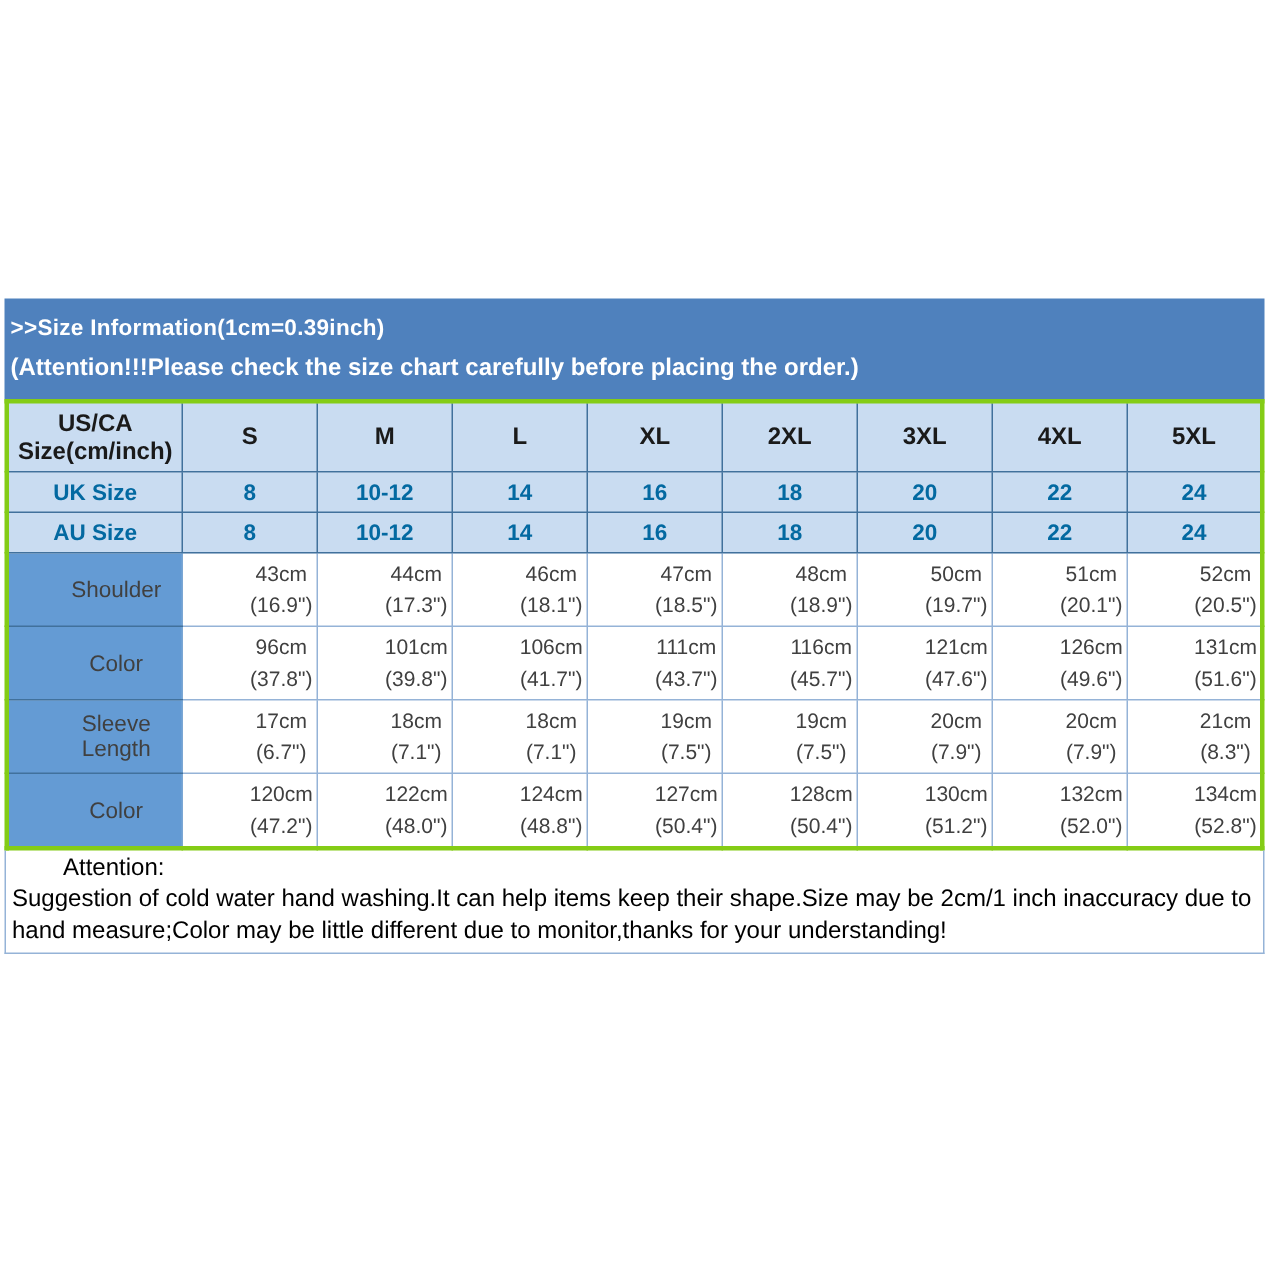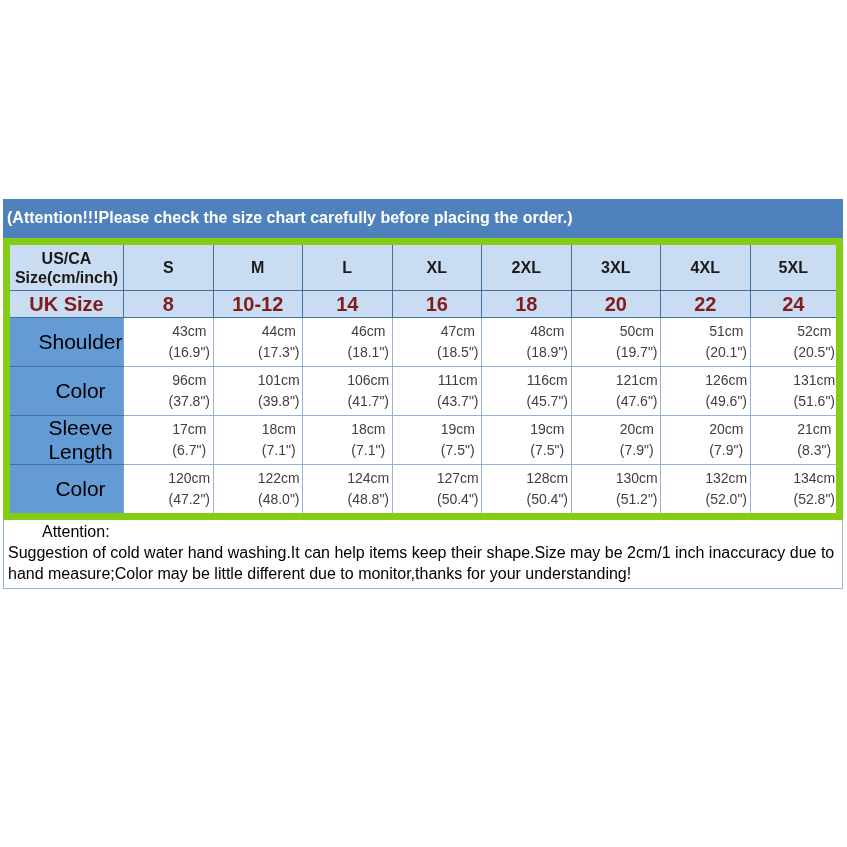--- a/index.html
+++ b/index.html
@@ -31,21 +31,21 @@
   .banner-warning {
     font-size: 16px;
     font-weight: bold;
     padding: 10px 4px 11px 4px;
   }
   
   table.size-table {
     width: 100%;
     border-collapse: collapse;
     table-layout: fixed;
-    border: 7px solid #84cc16;
+    border: 3px solid #84cc16;
   }
   table.size-table th, table.size-table td {
     padding: 0;
     text-align: center;
     vertical-align: middle;
   }
   tr.header-row th {
     height: 45px;
     background: #c9dcf1;
     color: #1a1a1a;
@@ -53,29 +53,29 @@
     font-weight: bold;
     border: 1px solid #41719c;
   }
   th.corner-header {
     font-size: 15px;
     line-height: 19px;
   }
   tr.size-row th, tr.size-row td {
     height: 26px;
     background: #c9dcf1;
-    color: #7f1d1d;
-    font-size: 20px;
+    color: #0369a1;
+    font-size: 15px;
     font-weight: bold;
     border: 1px solid #41719c;
   }
   tr.measure-row th {
     background: #649bd4;
-    color: #000000;
-    font-size: 21px;
+    color: #404040;
+    font-size: 15px;
     font-weight: normal;
     border: 1px solid #41719c;
     border-right: 1px solid #7ba7d4;
     padding-left: 28px;
   }
   tr.measure-row td {
     height: 48px;
     background: #ffffff;
     color: #404040;
     font-size: 14px;
@@ -98,20 +98,21 @@
   }
   .note-title { display: block; margin-left: 34px; }
   .note-body { display: block; }
 </style>
 </head>
 <body>
 
 <div class="sheet">
 
   <div class="banner">
+    <div class="banner-title">&gt;&gt;Size Information(1cm=0.39inch)</div>
     <div class="banner-warning">(Attention!!!Please check the size chart carefully before placing the order.)</div>
   </div>
 
   <table class="size-table">
     <colgroup>
         <col style="width: 117px;">
         <col>
         <col>
         <col>
         <col>
@@ -138,20 +139,31 @@
           <th>UK Size</th>
           <td>8</td>
           <td>10-12</td>
           <td>14</td>
           <td>16</td>
           <td>18</td>
           <td>20</td>
           <td>22</td>
           <td>24</td>
         </tr>
+        <tr class="size-row">
+          <th>AU Size</th>
+          <td>8</td>
+          <td>10-12</td>
+          <td>14</td>
+          <td>16</td>
+          <td>18</td>
+          <td>20</td>
+          <td>22</td>
+          <td>24</td>
+        </tr>
         <tr class="measure-row">
           <th>Shoulder</th>
           <td>
             <span class="cm-line">43cm</span>
             <span class="inch-line">(16.9")</span>
           </td>
           <td>
             <span class="cm-line">44cm</span>
             <span class="inch-line">(17.3")</span>
           </td>

